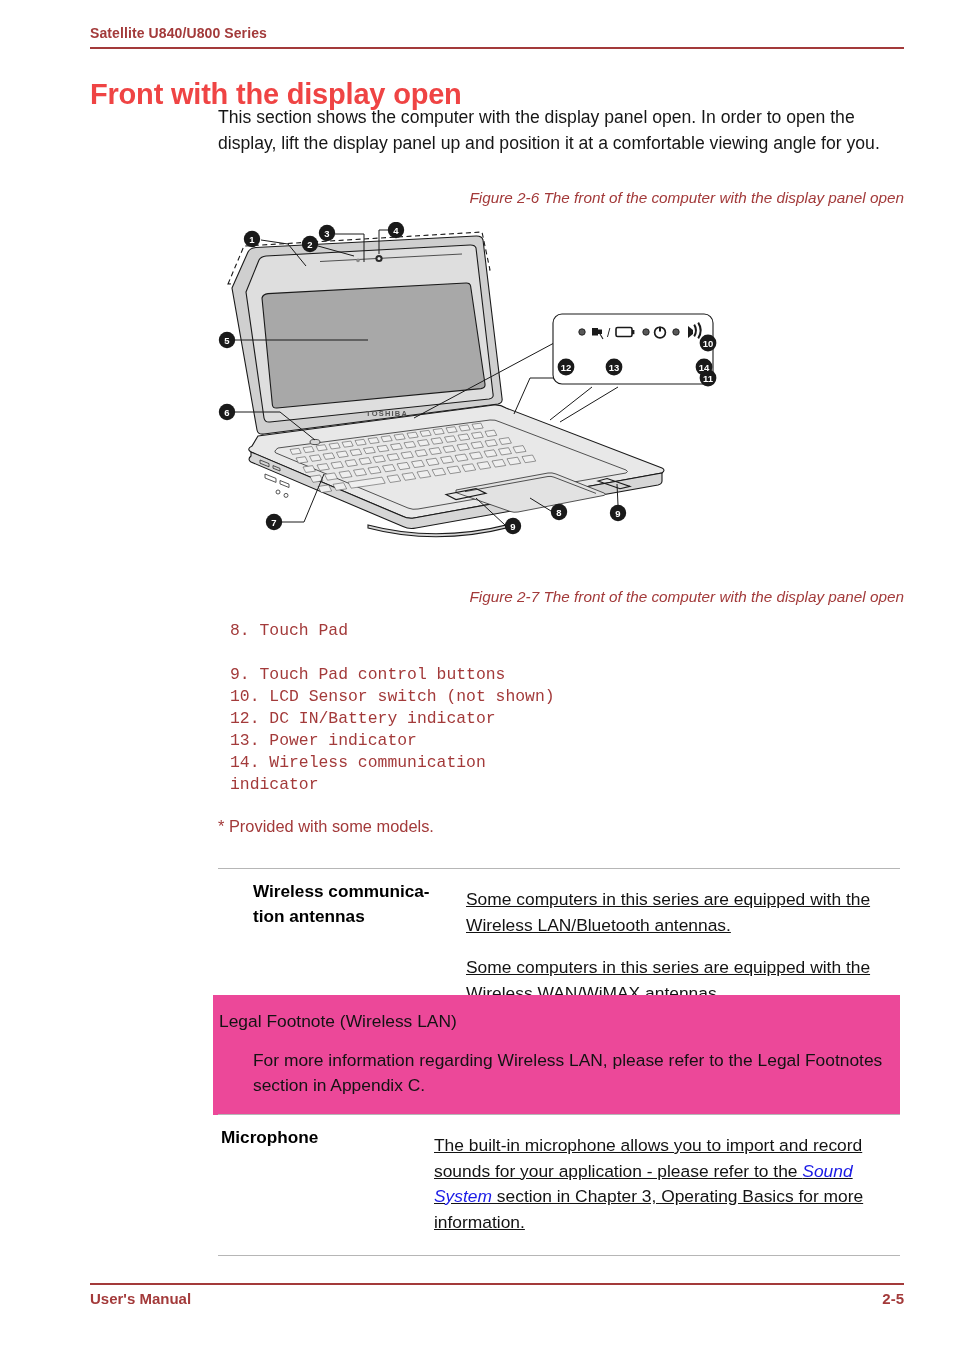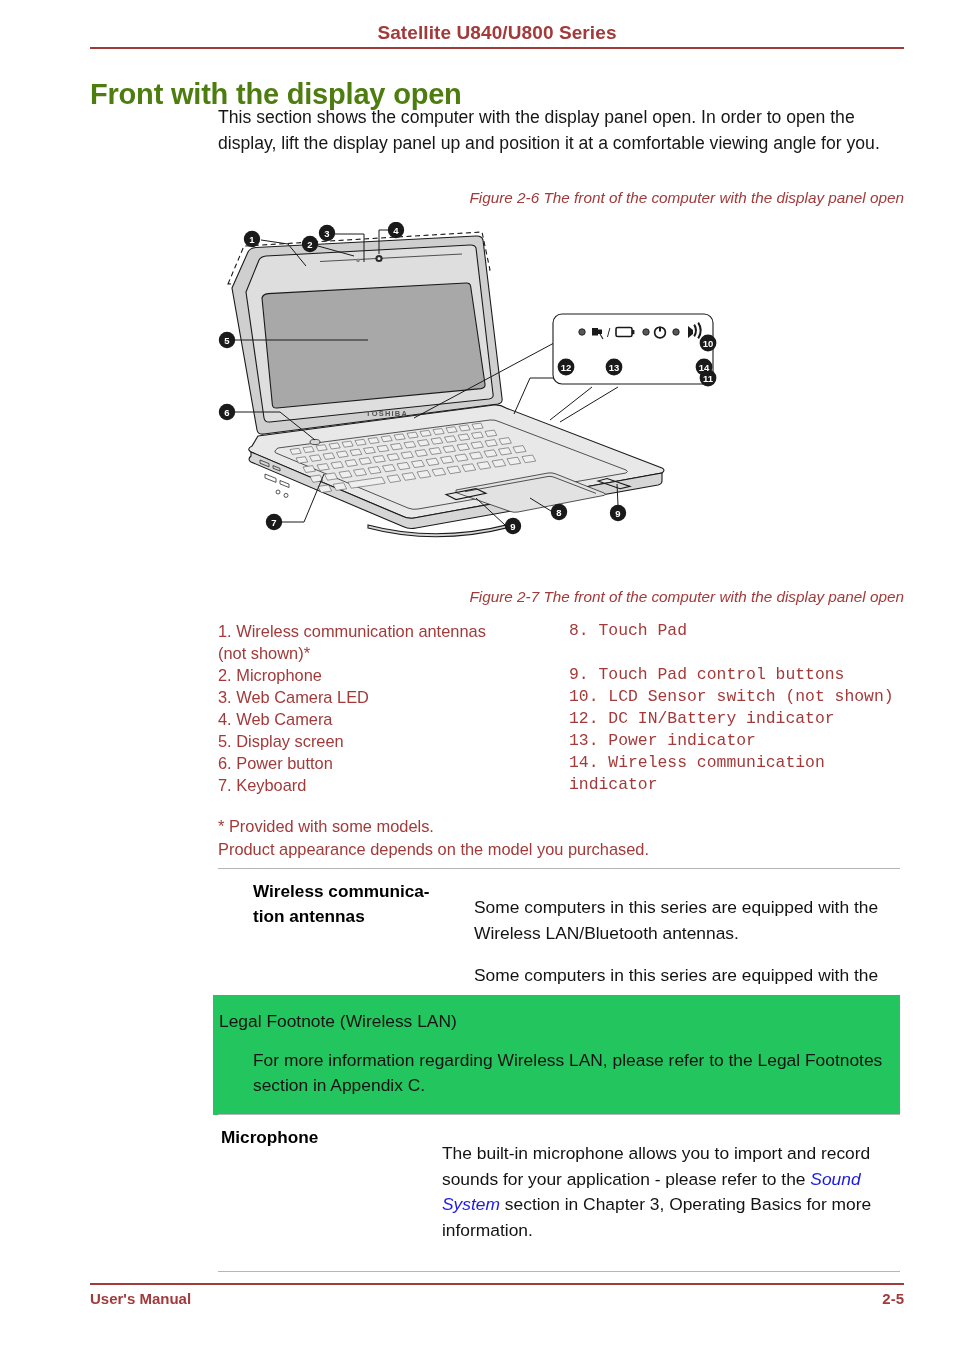--- a/index.html
+++ b/index.html
@@ -17,39 +17,39 @@
   }
 
   
   .page-header {
     position: absolute;
     left: 90px;
     top: 24px;
     width: 814px;
   }
   .header-series {
-    text-align: center;
+    text-align: left;
     color: #A33A3A;
-    font-size: 19px;
+    font-size: 14px;
     font-weight: bold;
     letter-spacing: .1px;
     line-height: 18px;
   }
   .header-rule {
     margin-top: 5px;
     border-top: 2.2px solid #A33A3A;
   }
 
   
   .section-title {
     position: absolute;
     left: 90px;
     top: 58px;
     width: 814px;
-    color: #4d7c0f;
+    color: #ef4444;
     font-size: 29px;
     font-weight: bold;
     letter-spacing: -0.2px;
     line-height: 34px;
   }
 
   
   .intro {
     position: absolute;
     left: 218px;
@@ -134,29 +134,29 @@
     color: #000;
     padding-left: 3px;
     box-sizing: border-box;
   }
   .def-desc {
     flex: 1;
     font-size: 17.4px;
     line-height: 25.5px;
     color: #131313;
   }
-  .def-desc p { margin: 16px; }
+  .def-desc p { margin: 8px; text-decoration: underline; }
   .def-desc p + p { margin-top: 17px; }
 
   
   .gray-box {
     position: absolute;
     left: 213px;
     width: 687px;
-    background: #22c55e;
+    background: #ec4899;
     box-sizing: border-box;
     padding: 14px 0 16px 6px;
     font-size: 17.4px;
     line-height: 25.5px;
     color: #131313;
   }
   .gray-box p { margin: 0; }
   .gray-box p + p { margin-top: 13px; margin-left: 34px; }
 
   .link-italic {
@@ -479,45 +479,34 @@
           <text class="bubtext" x="486" y="148.5">14</text>
         </g>
     </g>
   </svg>
 </div>
 
 <div class="fig-caption fig-caption-2">Figure 2-7 The front of the computer with the display panel open</div>
 
 <div class="legend">
   <div class="legend-cols">
-    <div class="legend-col left">
-      <div class="legend-item">1. Wireless communication antennas
-(not shown)*</div>
-      <div class="legend-item">2. Microphone</div>
-      <div class="legend-item">3. Web Camera LED</div>
-      <div class="legend-item">4. Web Camera</div>
-      <div class="legend-item">5. Display screen</div>
-      <div class="legend-item">6. Power button</div>
-      <div class="legend-item">7. Keyboard</div>
-    </div>
     <div class="legend-col right">
       <div class="legend-item">8. Touch Pad</div>
       <div class="legend-item gap">&nbsp;</div>
       <div class="legend-item">9. Touch Pad control buttons</div>
       <div class="legend-item">10. LCD Sensor switch (not shown)</div>
       <div class="legend-item">12. DC IN/Battery indicator</div>
       <div class="legend-item">13. Power indicator</div>
       <div class="legend-item">14. Wireless communication indicator</div>
     </div>
   </div>
 </div>
 
 <div class="legend-notes">
   <div>* Provided with some models.</div>
-  <div>Product appearance depends on the model you purchased.</div>
 </div>
 
 <div class="def-block" style="top:868px;">
   <div class="def-rule"></div>
   <div class="def-row">
     <div class="def-term" style="white-space:pre-line;margin-left:32px;">Wireless communica-
 tion antennas</div>
     <div class="def-desc">
       <p>Some computers in this series are equipped with the Wireless LAN/Bluetooth antennas.</p>
       <p>Some computers in this series are equipped with the Wireless WAN/WiMAX antennas.</p>

